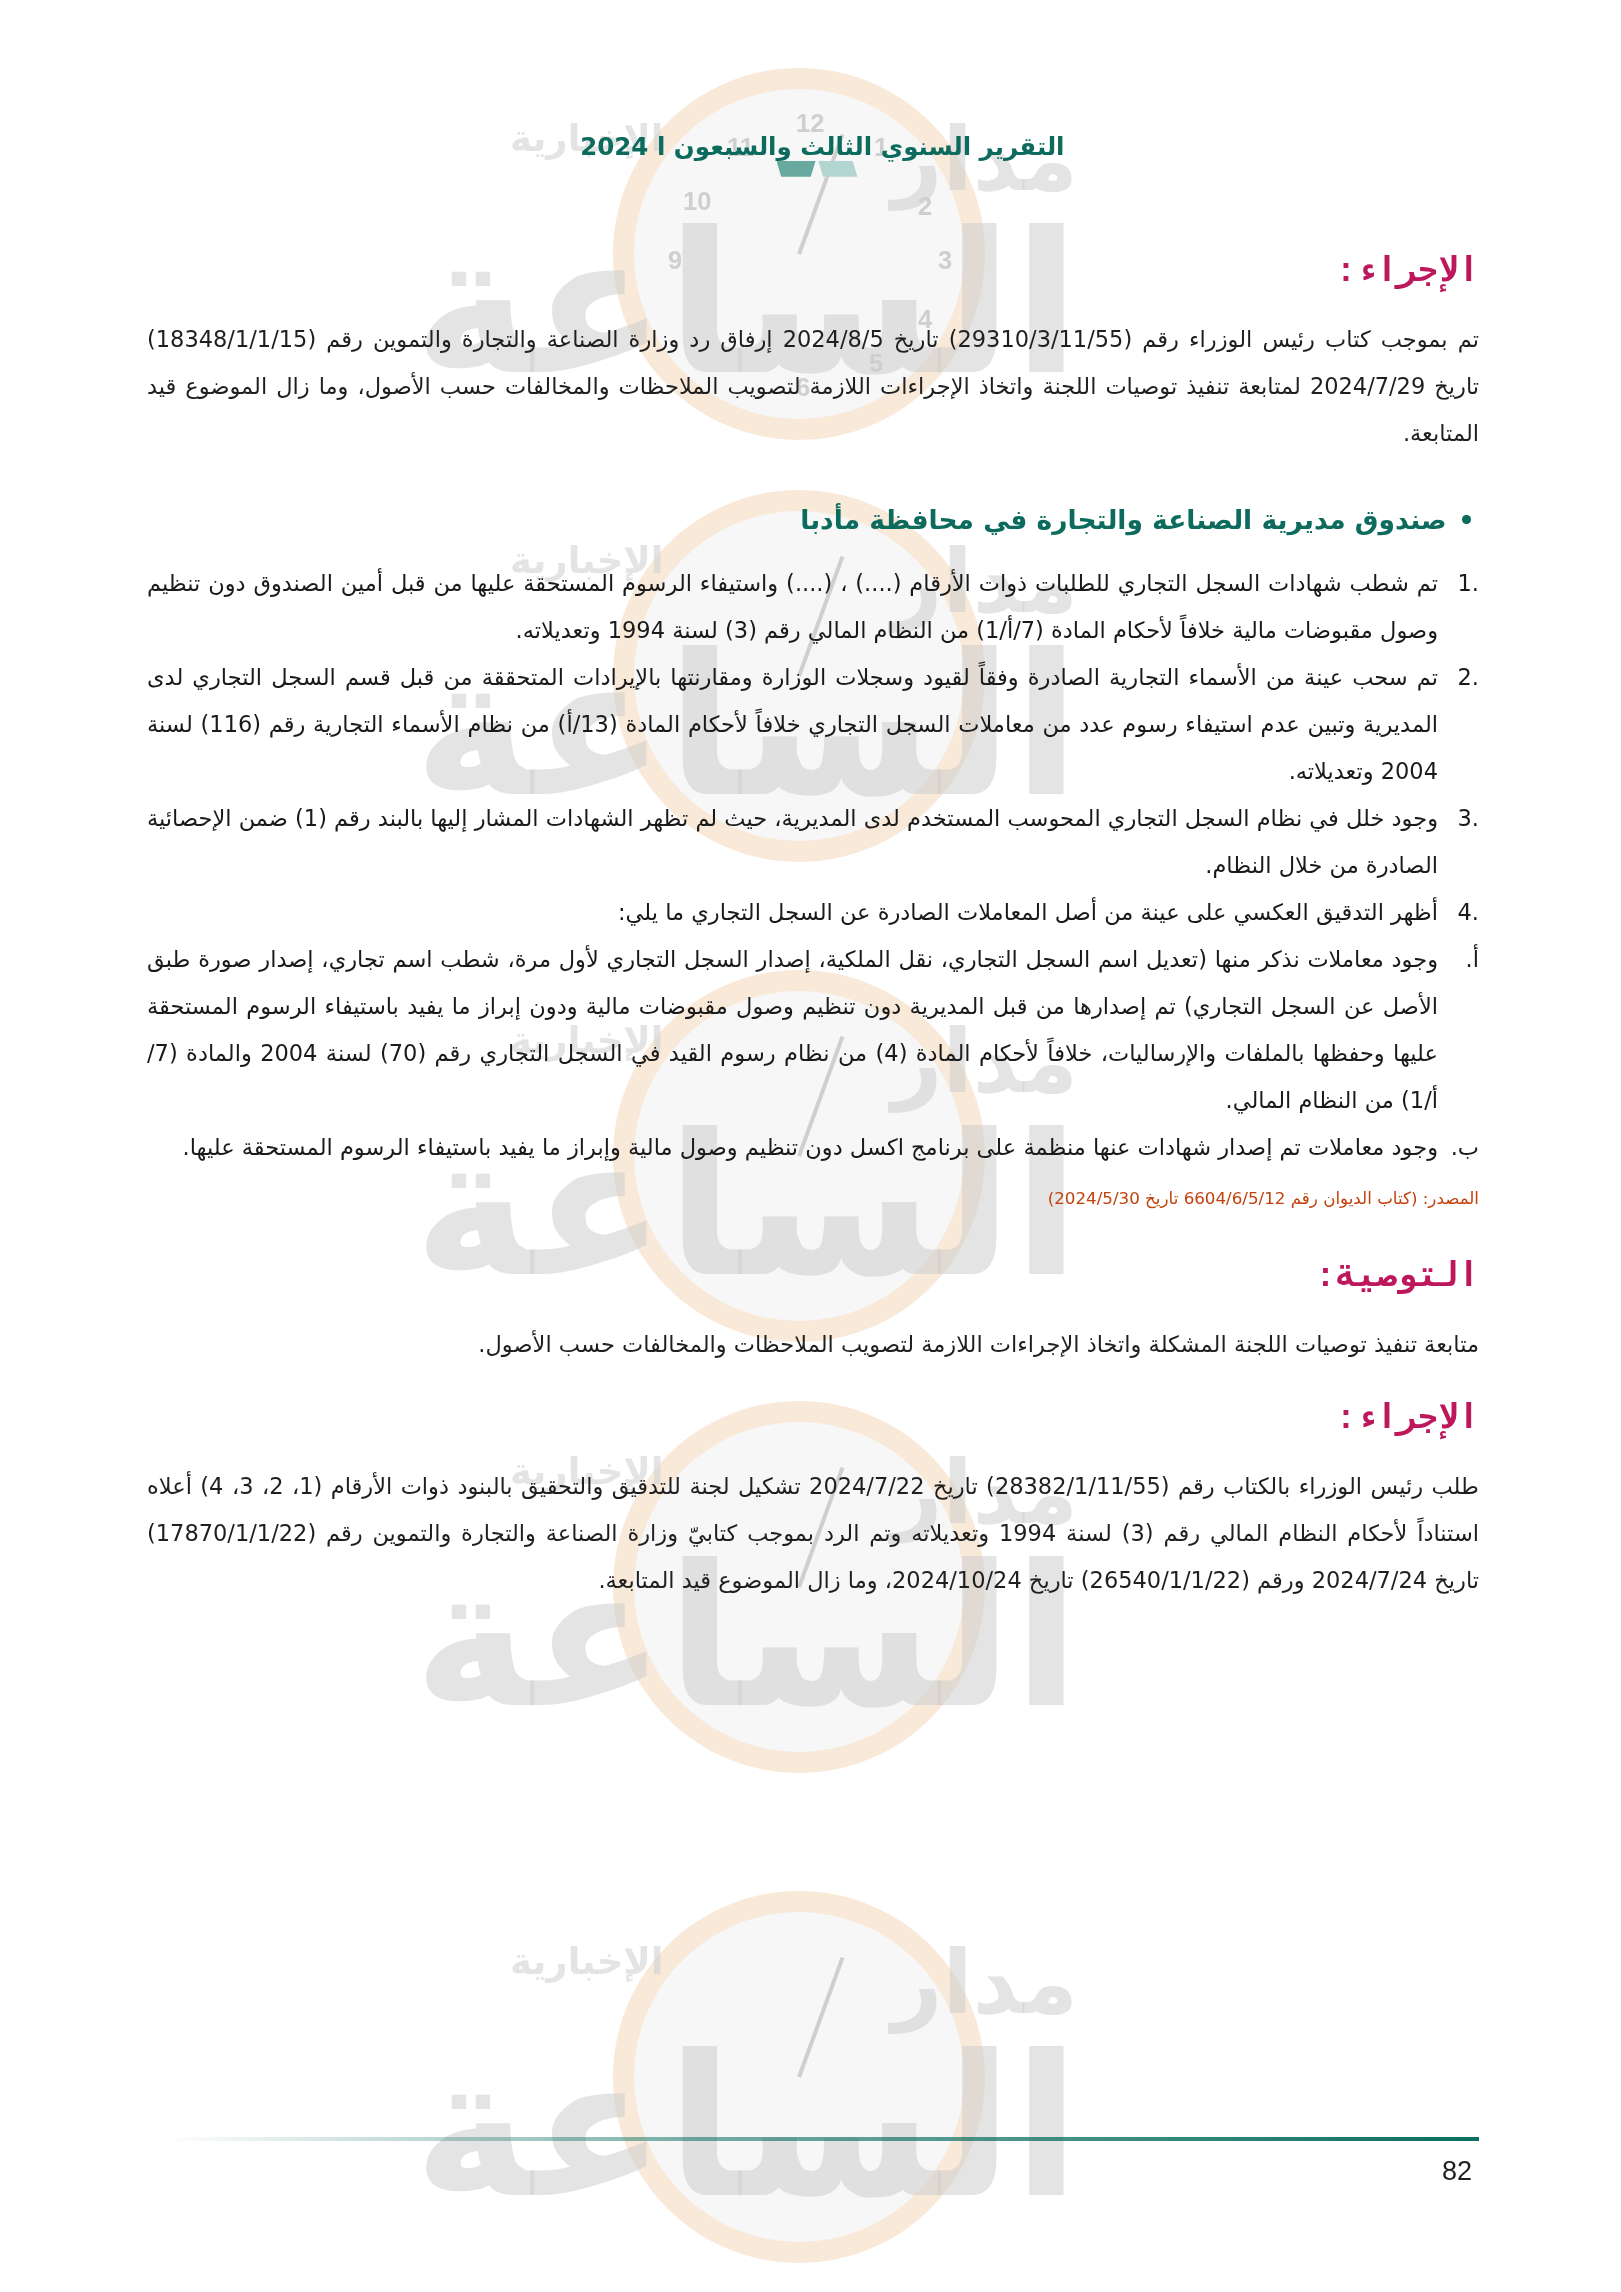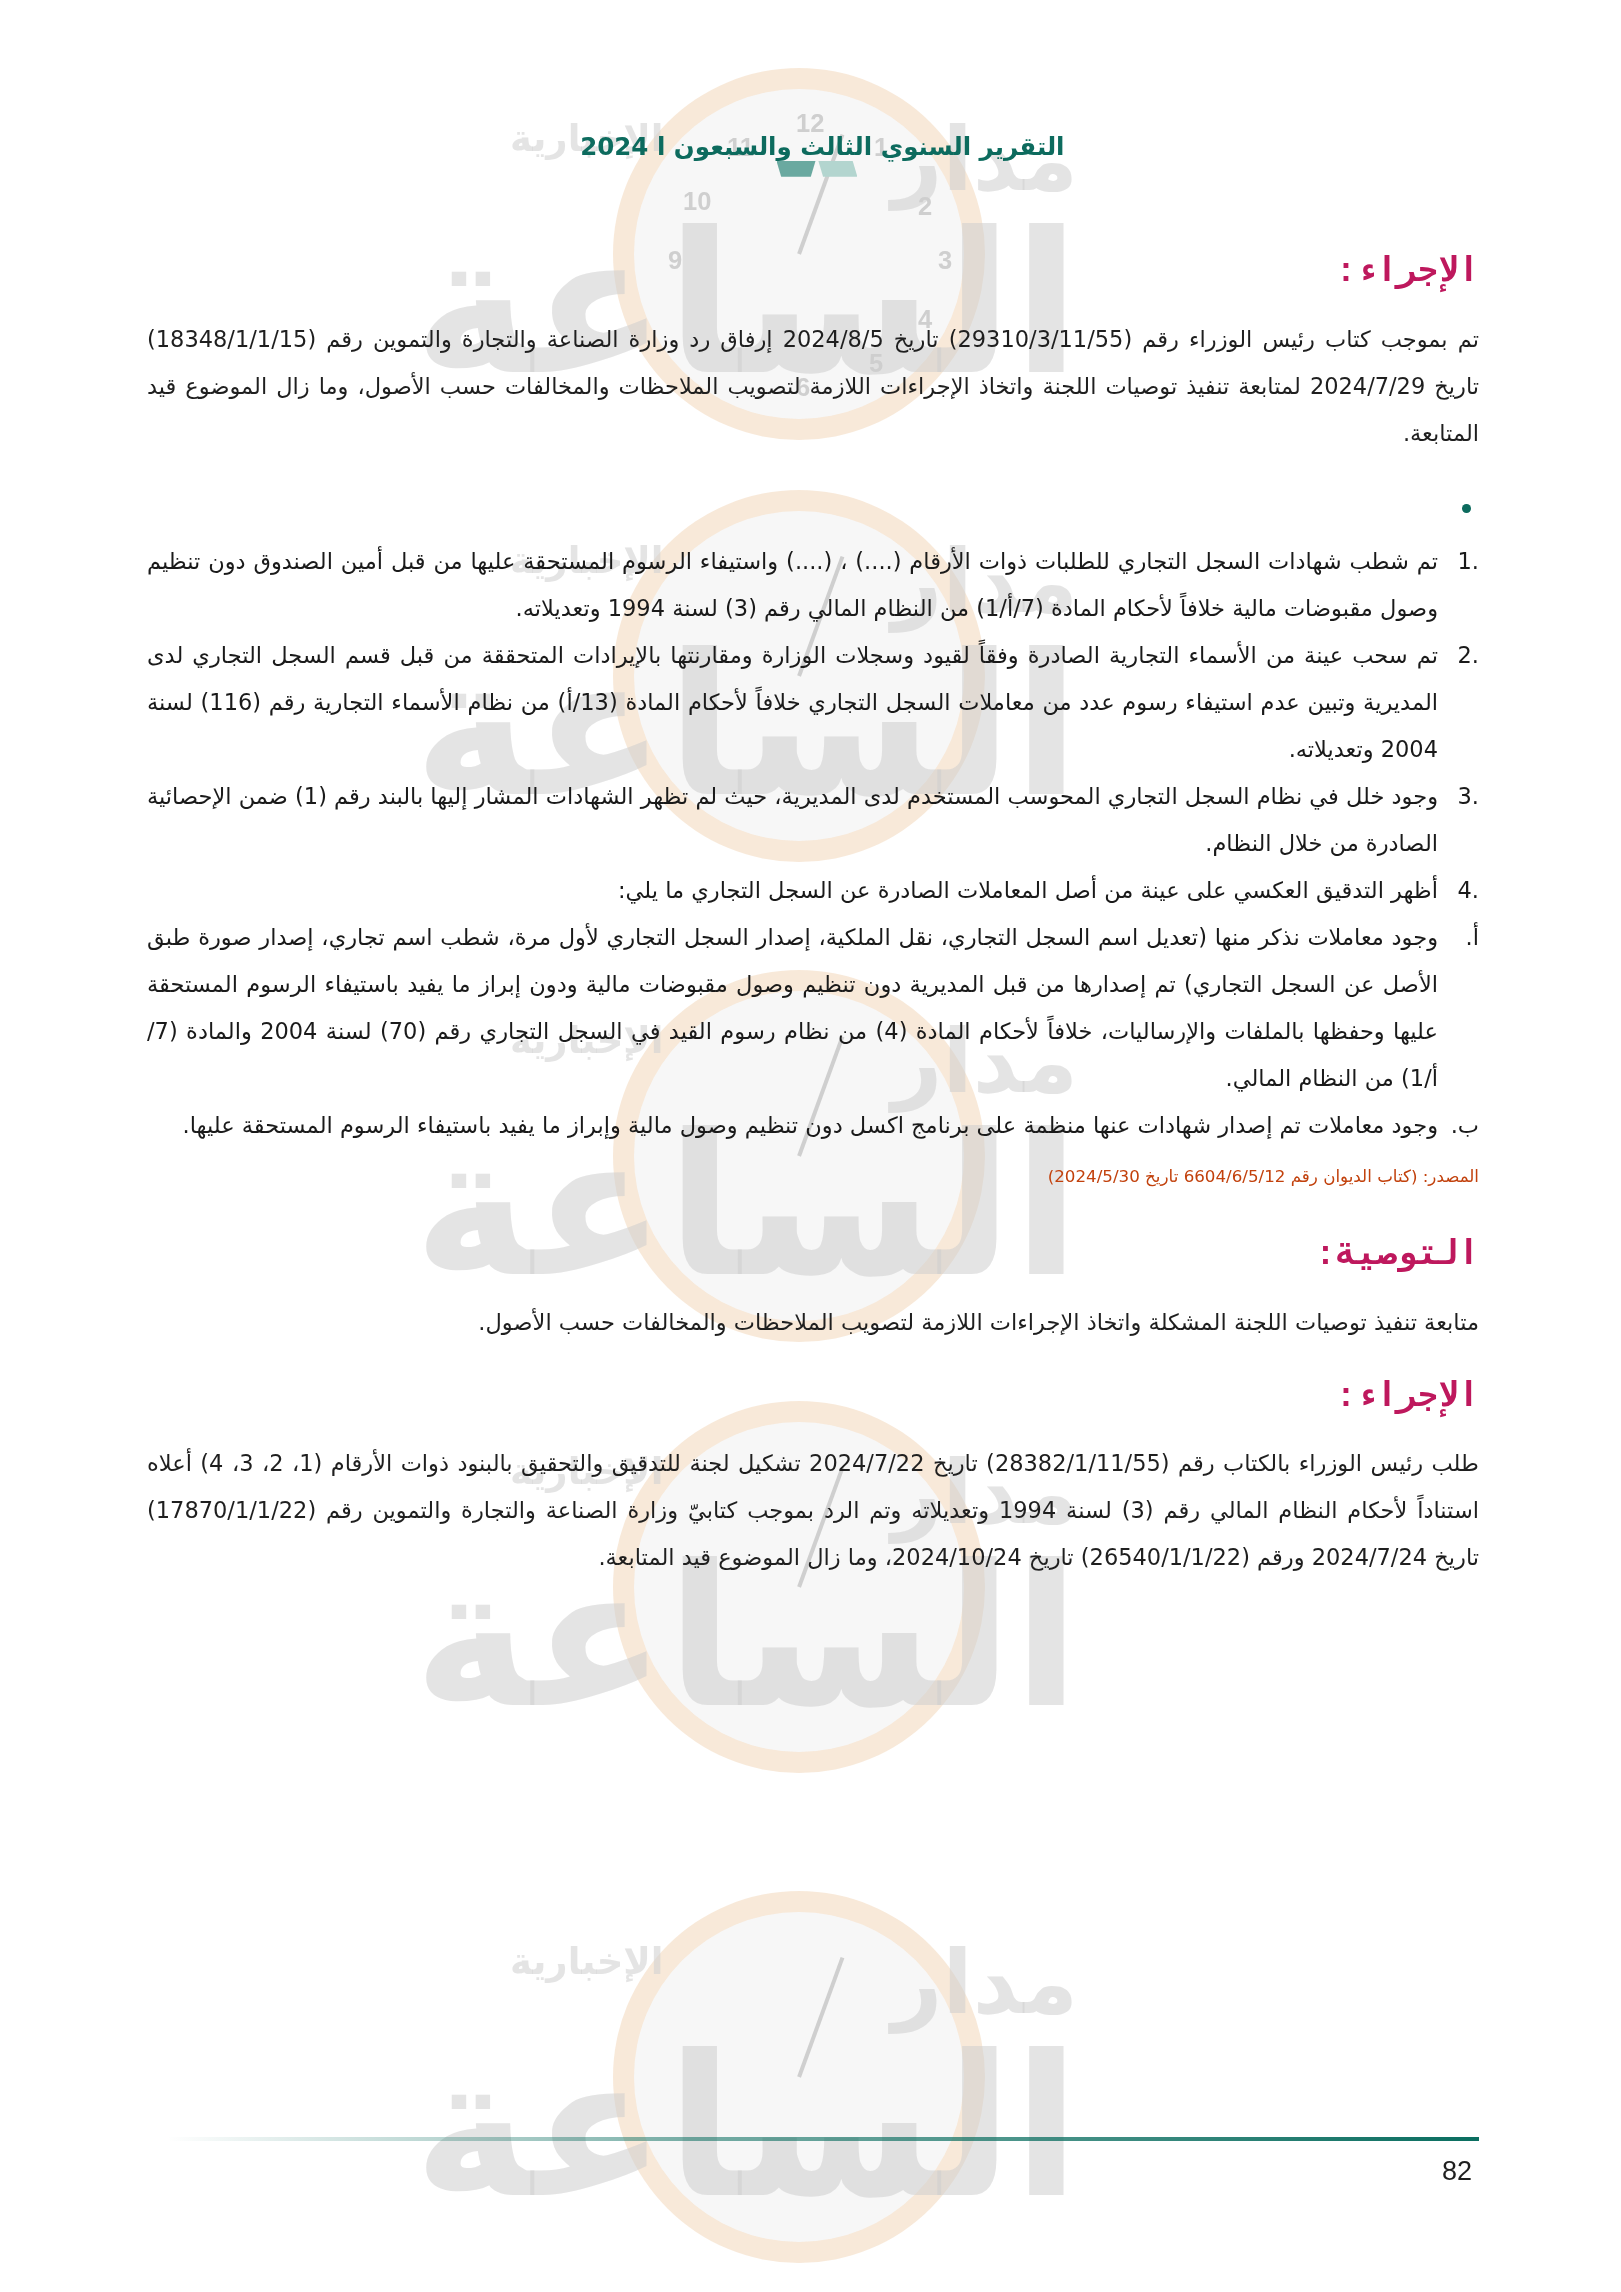--- a/index.html
+++ b/index.html
@@ -258,20 +258,21 @@
   </div>
 </div>
 
 <div class="content">
 
   <h2 class="section-heading">الإجراء:</h2>
   <p class="para">تم بموجب كتاب رئيس الوزراء رقم (29310/3/11/55) تاريخ 2024/8/5 إرفاق رد وزارة الصناعة والتجارة والتموين رقم (18348/1/1/15) تاريخ 2024/7/29 لمتابعة تنفيذ توصيات اللجنة واتخاذ الإجراءات اللازمة لتصويب الملاحظات والمخالفات حسب الأصول، وما زال الموضوع قيد المتابعة.</p>
 
   <div class="bullet-heading">
     <span class="bullet-dot"></span>
+    <span>صندوق مديرية الصناعة والتجارة في محافظة مأدبا</span>
   </div>
 
   <ol class="numbered-list">
     <li>
       <span class="num">1.</span>
       <span class="txt">تم شطب شهادات السجل التجاري للطلبات ذوات الأرقام (....) ، (....) واستيفاء الرسوم المستحقة عليها من قبل أمين الصندوق دون تنظيم وصول مقبوضات مالية خلافاً لأحكام المادة (7/أ/1) من النظام المالي رقم (3) لسنة 1994 وتعديلاته.</span>
     </li>
     <li>
       <span class="num">2.</span>
       <span class="txt">تم سحب عينة من الأسماء التجارية الصادرة وفقاً لقيود وسجلات الوزارة ومقارنتها بالإيرادات المتحققة من قبل قسم السجل التجاري لدى المديرية وتبين عدم استيفاء رسوم عدد من معاملات السجل التجاري خلافاً لأحكام المادة (13/أ) من نظام الأسماء التجارية رقم (116) لسنة 2004 وتعديلاته.</span>

